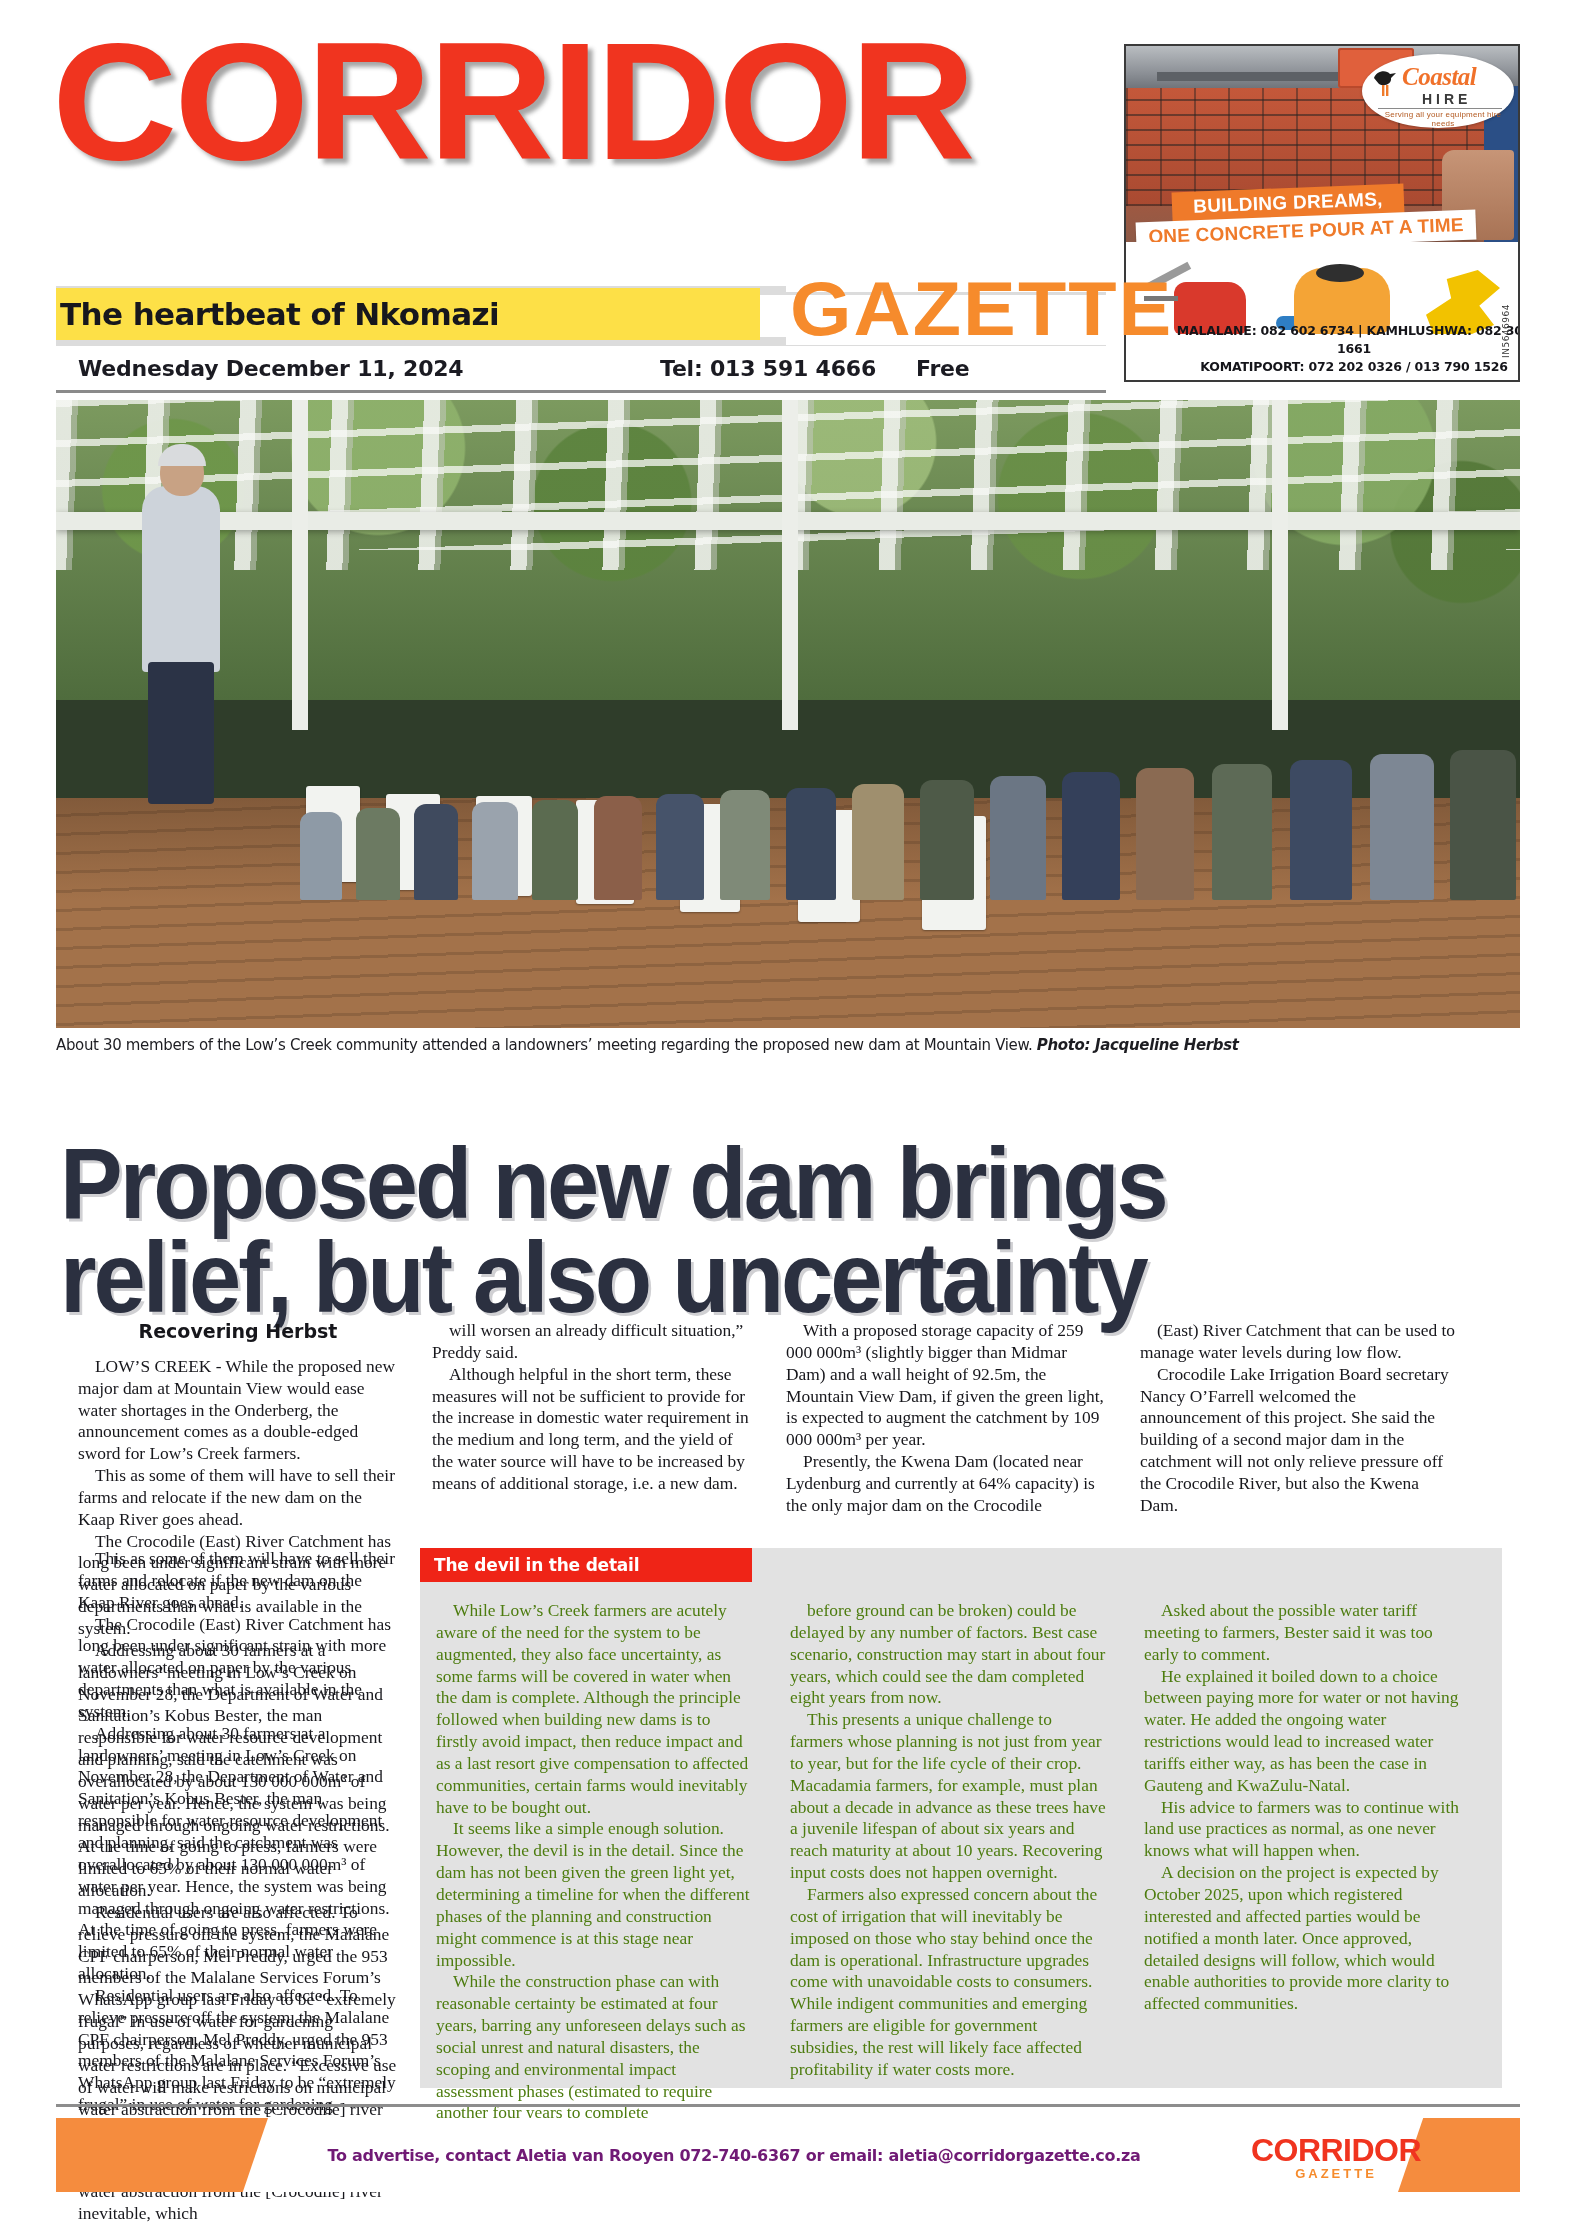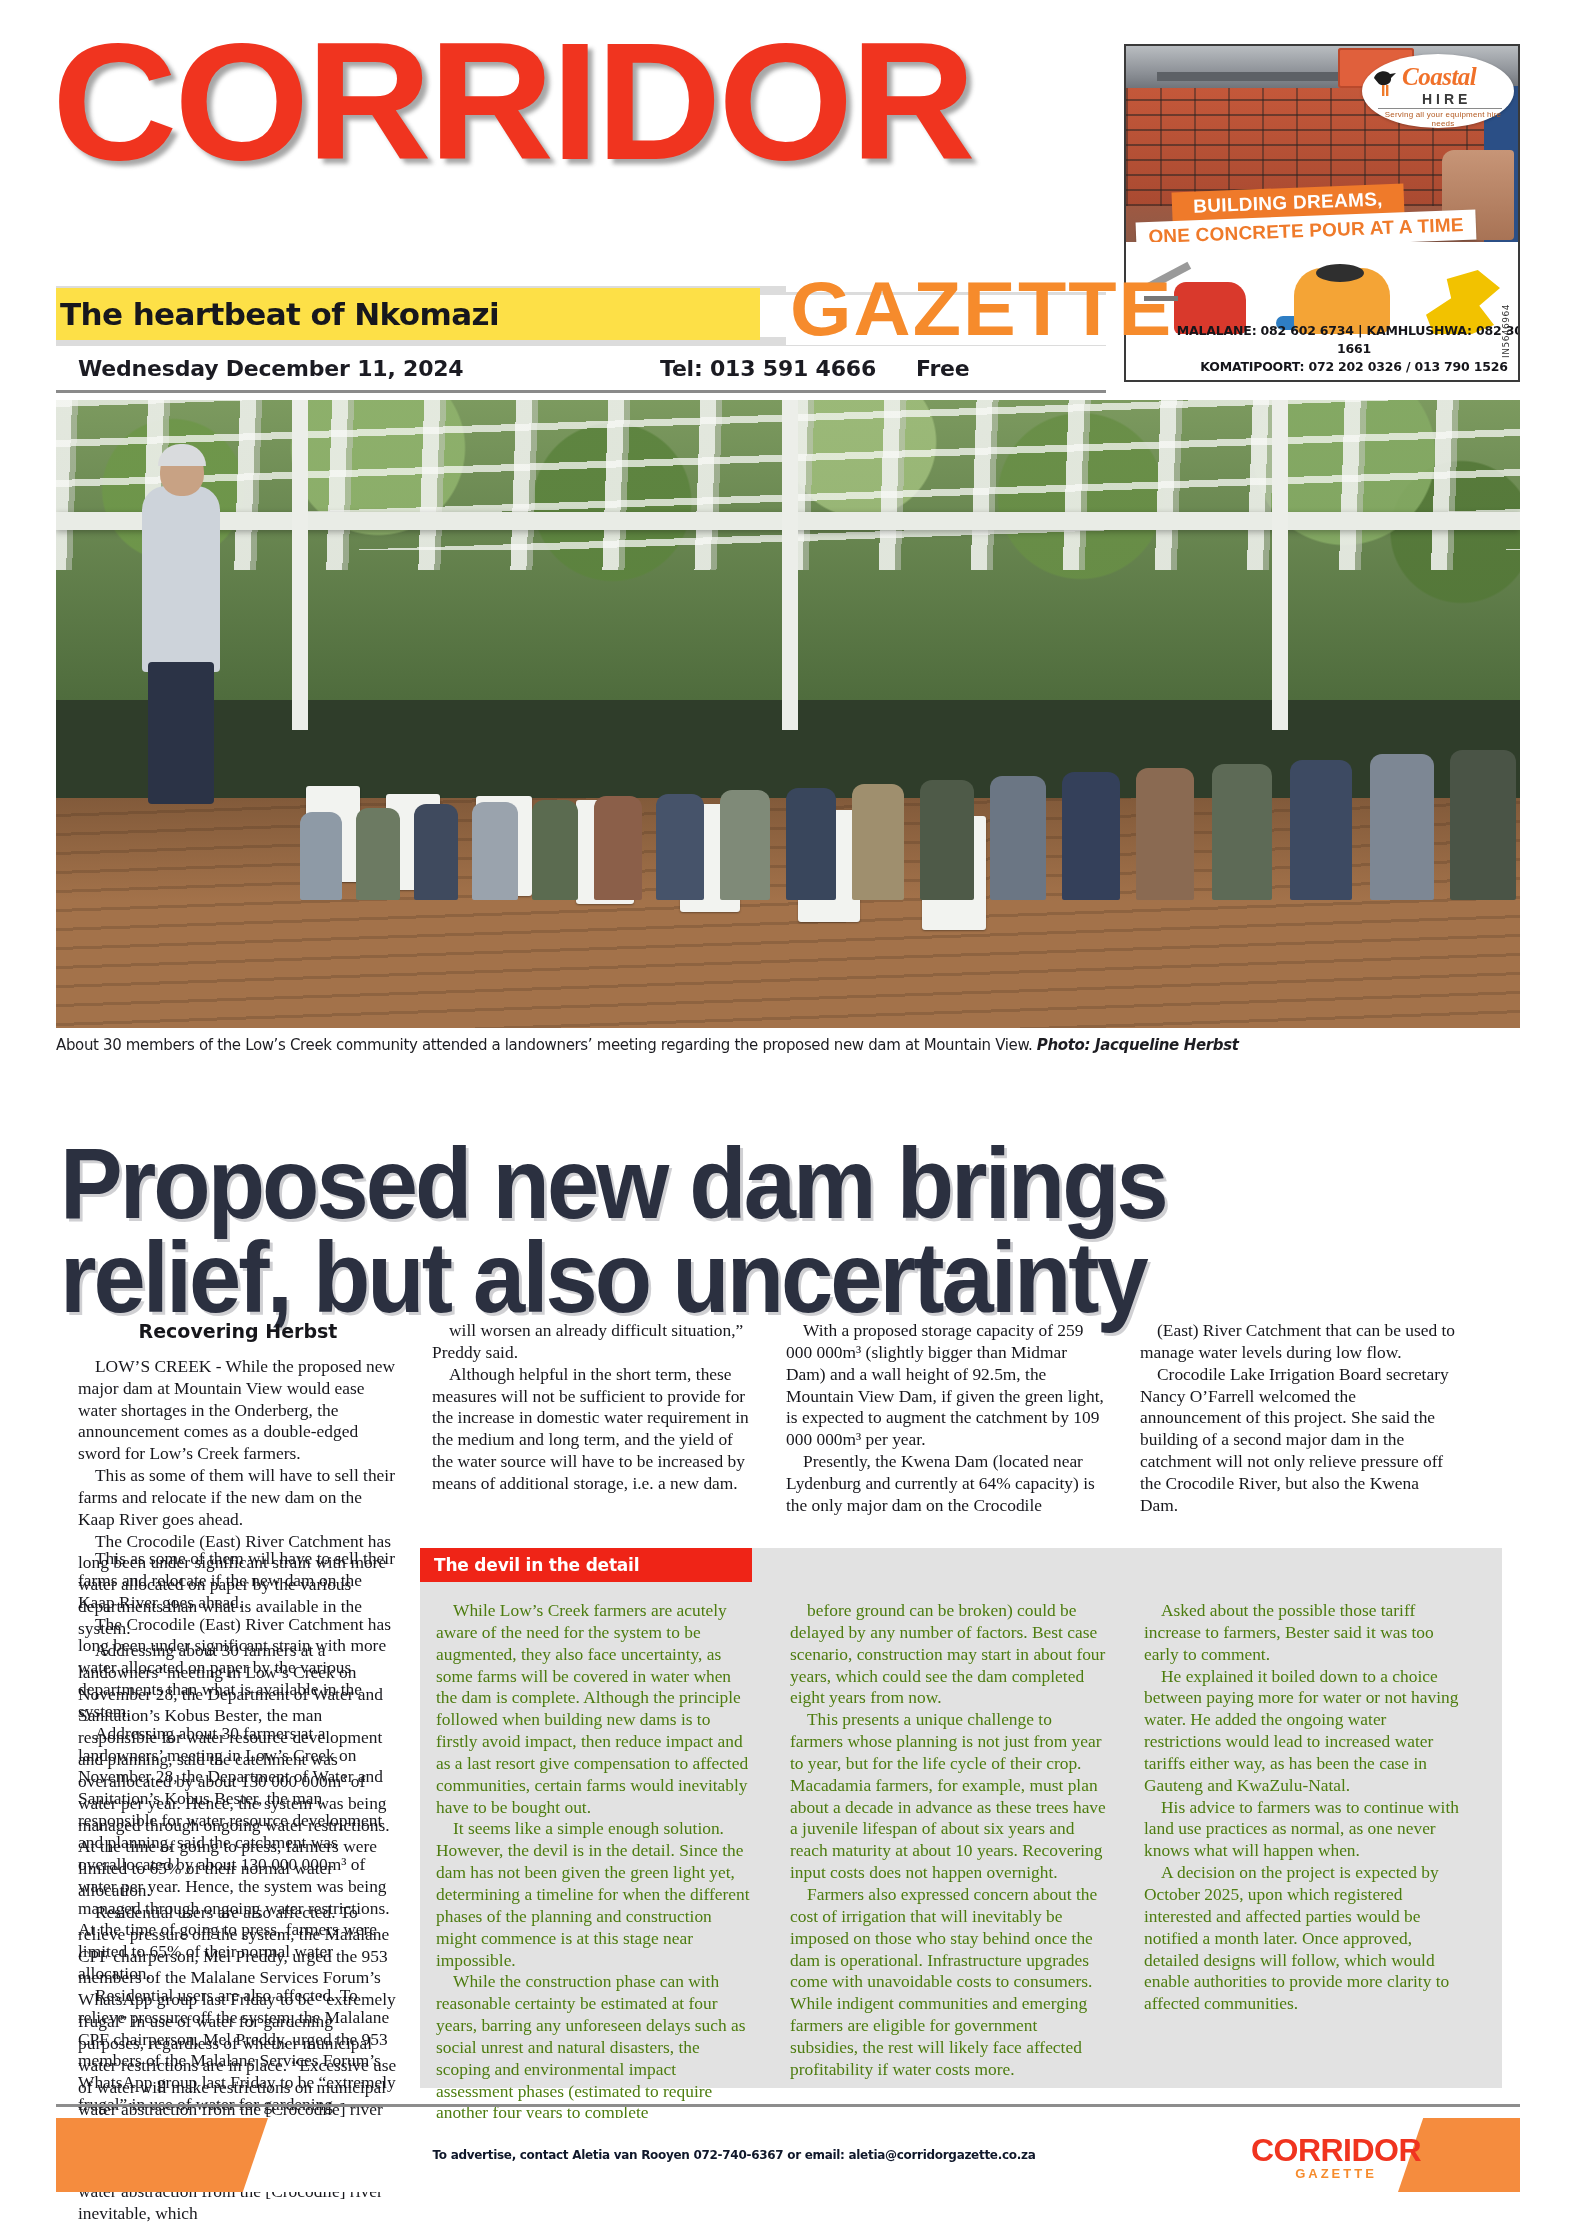--- a/index.html
+++ b/index.html
@@ -166,21 +166,21 @@
   .bot-rule{position:absolute;left:56px;top:2104px;width:1464px;height:3px;background:#8d8d8d;}
 
   
   .footer{position:absolute;left:56px;top:2118px;width:1464px;height:74px;background:#f58c3e;}
   .footer-white{position:absolute;left:182px;top:0;width:1190px;height:74px;background:#fff;}
   .footer-slant-l{position:absolute;left:152px;top:0;width:60px;height:74px;background:#f58c3e;
     clip-path:polygon(0 0,100% 0,58% 100%,0 100%);}
   .footer-slant-r{position:absolute;left:1342px;top:0;width:60px;height:74px;background:#f58c3e;
     clip-path:polygon(42% 0,100% 0,100% 100%,0 100%);}
   .footer-text{position:absolute;left:168px;top:0;width:1020px;height:74px;display:flex;align-items:center;
-    justify-content:center;font-family:"DejaVu Sans",sans-serif;font-weight:bold;font-size:12px;color:#0f172a;letter-spacing:-0.3px;}
+    justify-content:center;font-family:"DejaVu Sans",sans-serif;font-weight:bold;font-size:16px;color:#701a75;letter-spacing:-0.3px;}
   .footer-logo{position:absolute;left:1180px;top:14px;width:200px;text-align:center;}
   .footer-logo .fl1{font-family:"Liberation Sans",sans-serif;font-weight:bold;font-size:32px;color:#f0341f;letter-spacing:-0.5px;}
   .footer-logo .fl2{font-family:"Liberation Sans",sans-serif;font-weight:bold;font-size:13px;color:#f68b2c;letter-spacing:3px;margin-top:-3px;}
 </style>
 </head>
 <body>
 
 <div class="page">
 
   <div class="masthead">
@@ -346,21 +346,21 @@
         <p>While Low’s Creek farmers are acutely aware of the need for the system to be augmented, they also face uncertainty, as some farms will be covered in water when the dam is complete. Although the principle followed when building new dams is to firstly avoid impact, then reduce impact and as a last resort give compensation to affected communities, certain farms would inevitably have to be bought out.</p>
         <p>It seems like a simple enough solution. However, the devil is in the detail. Since the dam has not been given the green light yet, determining a timeline for when the different phases of the planning and construction might commence is at this stage near impossible.</p>
         <p>While the construction phase can with reasonable certainty be estimated at four years, barring any unforeseen delays such as social unrest and natural disasters, the scoping and environmental impact assessment phases (estimated to require another four years to complete</p>
       </div>
     <div class="sc s2">
         <p>before ground can be broken) could be delayed by any number of factors. Best case scenario, construction may start in about four years, which could see the dam completed eight years from now.</p>
         <p>This presents a unique challenge to farmers whose planning is not just from year to year, but for the life cycle of their crop. Macadamia farmers, for example, must plan about a decade in advance as these trees have a juvenile lifespan of about six years and reach maturity at about 10 years. Recovering input costs does not happen overnight.</p>
         <p>Farmers also expressed concern about the cost of irrigation that will inevitably be imposed on those who stay behind once the dam is operational. Infrastructure upgrades come with unavoidable costs to consumers. While indigent communities and emerging farmers are eligible for government subsidies, the rest will likely face affected profitability if water costs more.</p>
       </div>
     <div class="sc s3">
-        <p>Asked about the possible those tariff increase to farmers, Bester said it was too early to comment.</p>
+        <p>Asked about the possible water tariff meeting to farmers, Bester said it was too early to comment.</p>
         <p>He explained it boiled down to a choice between paying more for water or not having water. He added the ongoing water restrictions would lead to increased water tariffs either way, as has been the case in Gauteng and KwaZulu-Natal.</p>
         <p>His advice to farmers was to continue with land use practices as normal, as one never knows what will happen when.</p>
         <p>A decision on the project is expected by October 2025, upon which registered interested and affected parties would be notified a month later. Once approved, detailed designs will follow, which would enable authorities to provide more clarity to affected communities.</p>
       </div>
   </div>
 
   <div class="bot-rule"></div>
 
   <div class="footer">
     <div class="footer-white"></div>

